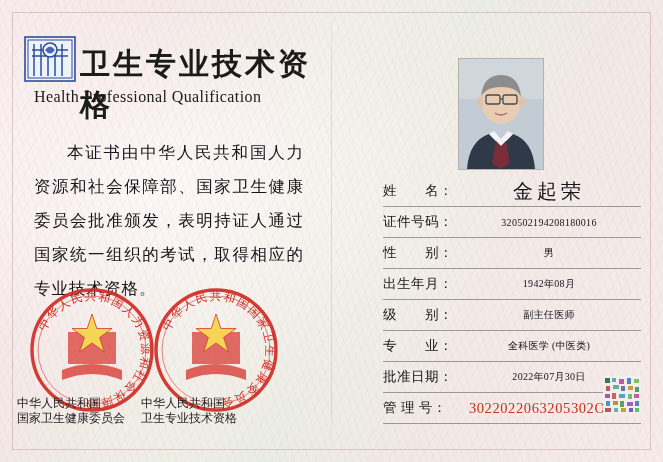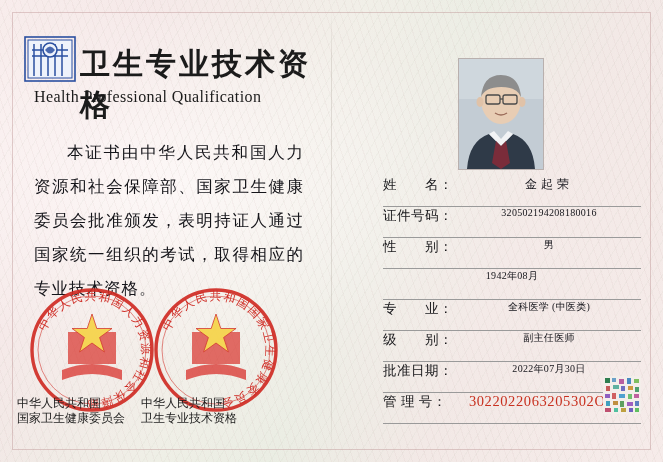--- a/index.html
+++ b/index.html
@@ -134,20 +134,21 @@
   .fields {
     position: absolute;
     left: 52px; top: 176px;
     width: 258px;
   }
   .field-row {
     position: relative;
     height: 30px;
     border-bottom: 1px solid #9a9a9a;
     display: flex;
+    align-items: center;
   }
   .field-label {
     width: 74px;
     flex: 0 0 74px;
     font-size: 13.5px;
     color: #17171a;
     letter-spacing: 0.5px;
     text-align: justify;
     font-family: "Liberation Serif", serif;
   }
@@ -158,21 +159,21 @@
     text-align: center;
     letter-spacing: 0.3px;
     font-family: "Liberation Serif", serif;
   }
   .field-value.red {
     color: #c8301f;
     letter-spacing: 0.6px;
     font-size: 14.5px;
   }
   .field-value.name {
-    font-size: 12px;
+    font-size: 20px;
     letter-spacing: 4px;
   }
 
   
   .qr {
     position: absolute;
     right: 22px;
     bottom: 48px;
     width: 38px; height: 38px;
   }
@@ -298,31 +299,32 @@
         <div class="field-label">证件号码：</div>
         <div class="field-value">320502194208180016</div>
       </div>
 
       <div class="field-row">
         <div class="field-label">性　　别：</div>
         <div class="field-value">男</div>
       </div>
 
       <div class="field-row">
+        <div class="field-label">出生年月：</div>
         <div class="field-value">1942年08月</div>
+      </div>
+
+      <div class="field-row">
+        <div class="field-label">级　　别：</div>
+        <div class="field-value">副主任医师</div>
       </div>
 
       <div class="field-row">
         <div class="field-label">专　　业：</div>
         <div class="field-value">全科医学 (中医类)</div>
-      </div>
-
-      <div class="field-row">
-        <div class="field-label">级　　别：</div>
-        <div class="field-value">副主任医师</div>
       </div>
 
       <div class="field-row">
         <div class="field-label">批准日期：</div>
         <div class="field-value">2022年07月30日</div>
       </div>
 
       <div class="field-row">
         <div class="field-label">管 理 号：</div>
         <div class="field-value red">3022022063205302O153</div>

